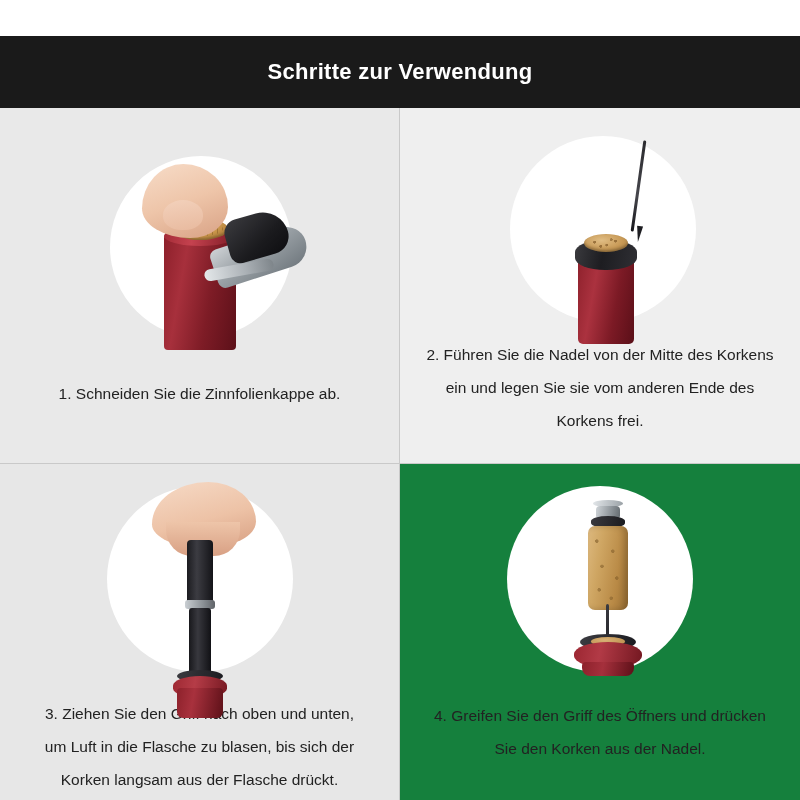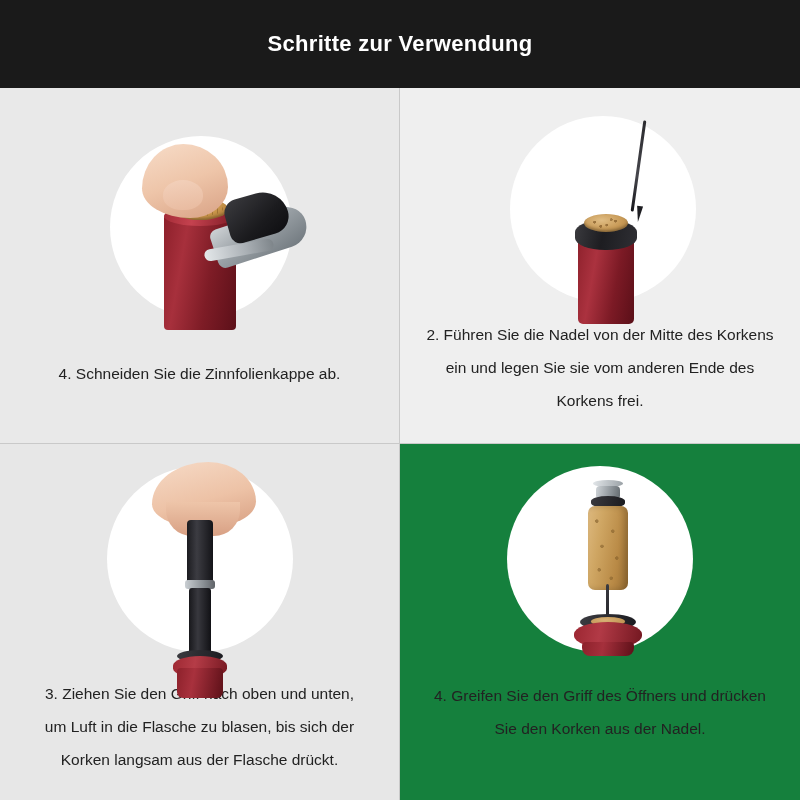--- a/index.html
+++ b/index.html
@@ -14,25 +14,26 @@
     overflow: hidden;
   }
   .page {
     position: relative;
     width: 800px;
     height: 800px;
     background: #ffffff;
   }
   
   .header {
-    height: 88px;
+    height: 72px;
     background: #1a1a1a;
     display: flex;
     align-items: center;
     justify-content: center;
+    margin-top: 36px;
   }
   .header-title {
     color: #ffffff;
     font-size: 22px;
     font-weight: bold;
     letter-spacing: 0.3px;
   }
   
   .grid {
     width: 800px;
@@ -317,21 +318,21 @@
         <div class="art p1-bottle"></div>
         <div class="art p1-bottle-top"></div>
         <div class="art p1-foil"></div>
         <div class="art p1-foil-lines"></div>
         <div class="art p1-tool"></div>
         <div class="art p1-tool-dark"></div>
         <div class="art p1-tool-edge"></div>
         <div class="art p1-thumb"></div>
         <div class="art p1-nail"></div>
       </div>
-      <div class="caption caption-1">4. Schneiden Sie die Zinnfolienkappe ab.</div>
+      <div class="caption caption-1">1. Schneiden Sie die Zinnfolienkappe ab.</div>
     </div>
 
     <div class="cell cell-2">
       <div class="photo photo-2">
         <div class="circle c2"></div>
         <div class="art p2-bottle"></div>
         <div class="art p2-collar"></div>
         <div class="art p2-cork"></div>
         <div class="art p2-cork-dots"></div>
         <div class="art p2-needle"></div>

